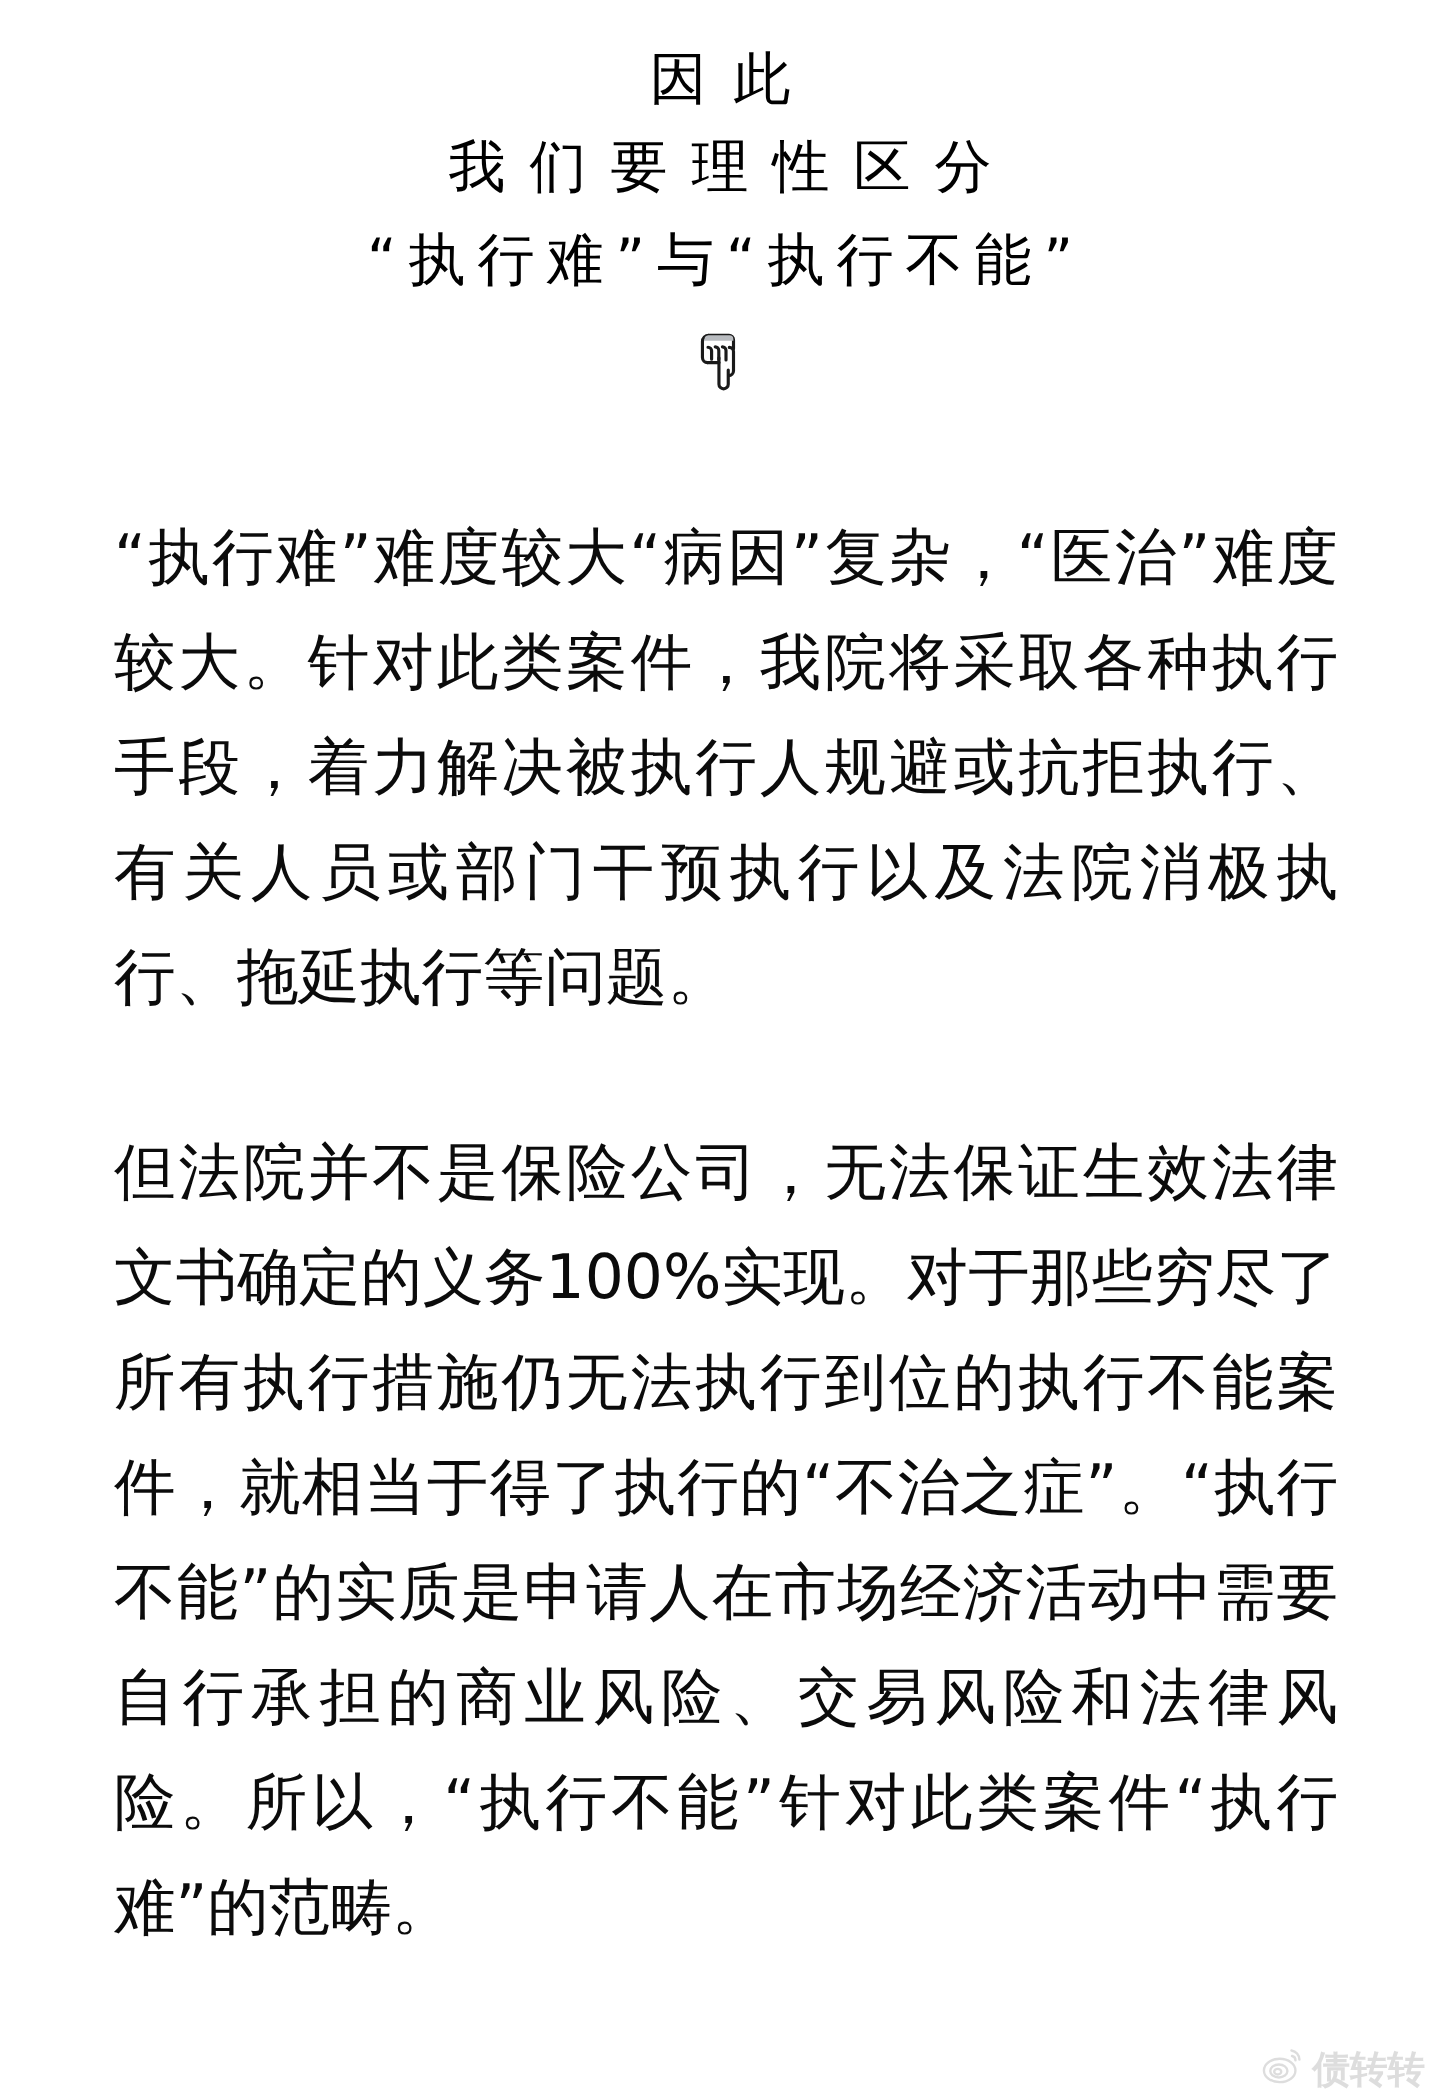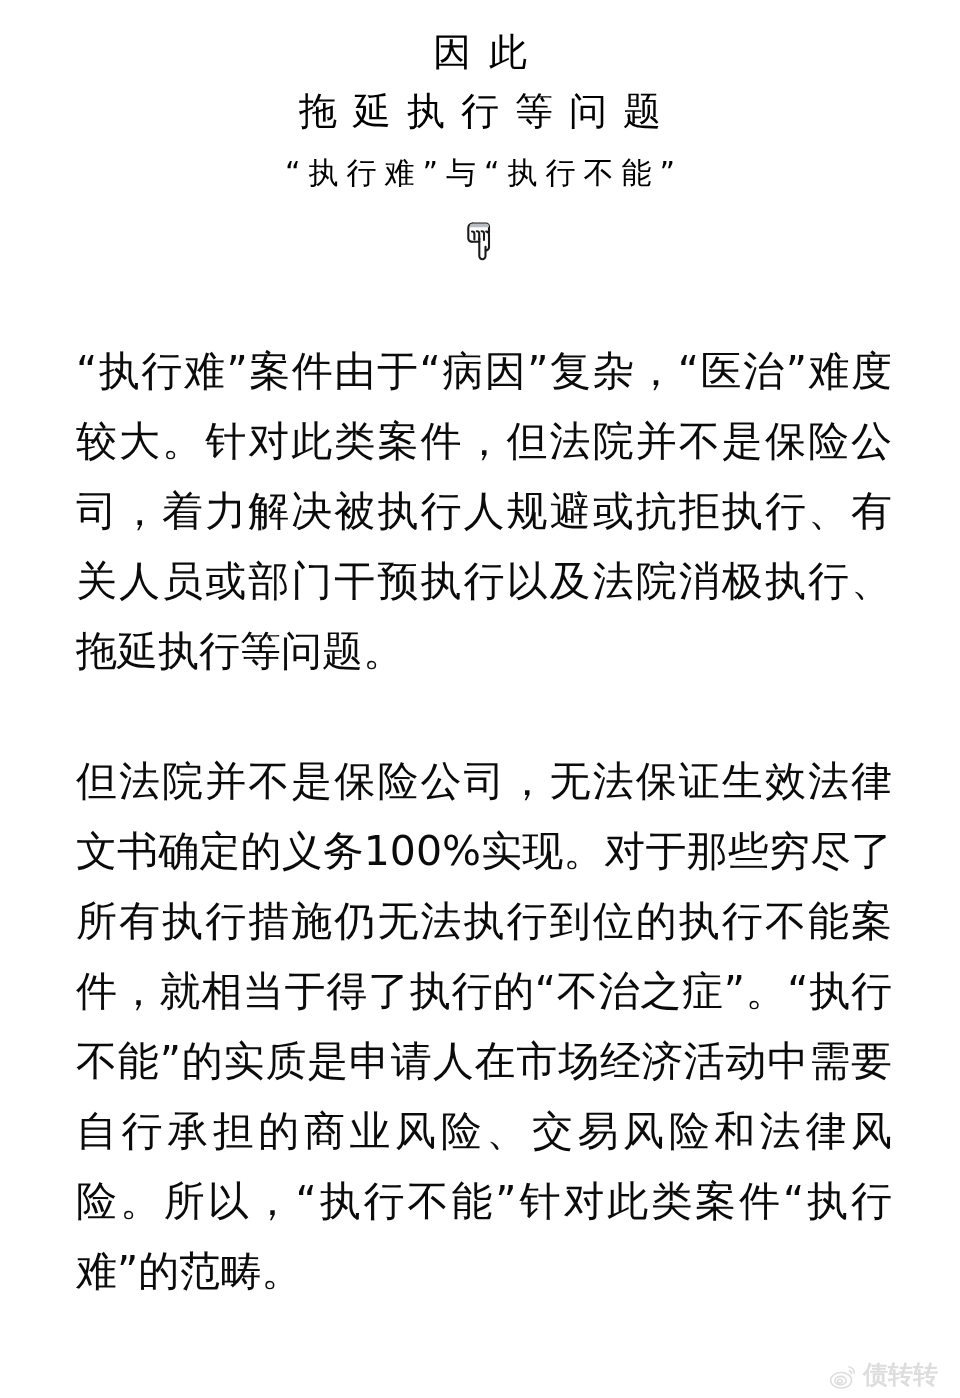--- a/index.html
+++ b/index.html
@@ -41,21 +41,21 @@
     text-indent: 18px;
     line-height: 56px;
   }
   .heading-line.l2 {
     font-size: 38px;
     letter-spacing: 16px;
     text-indent: 16px;
     line-height: 62px;
   }
   .heading-line.l3 {
-    font-size: 30px;
+    font-size: 38px;
     letter-spacing: 8px;
     text-indent: 8px;
     line-height: 62px;
   }
 
   
   .hand-wrap {
     text-align: center;
     margin-top: 14px;
     height: 52px;
@@ -98,24 +98,24 @@
     font-family: "DejaVu Serif", "Liberation Serif", serif;
     font-style: italic;
     font-size: 34px;
     letter-spacing: 2px;
     color: #0a0a0a;
   }
 
   
   .watermark {
     position: absolute;
-    right: 22px;
+    right: 10px;
     bottom: 6px;
     display: flex;
-    align-items: flex-start;
+    align-items: flex-end;
     gap: 5px;
     opacity: 0.95;
   }
   .weibo-logo {
     width: 30px;
     height: 30px;
     display: block;
   }
   .watermark-text {
     font-family: "DejaVu Sans", "Liberation Sans", sans-serif;
@@ -126,21 +126,21 @@
     line-height: 1;
   }
 </style>
 </head>
 <body>
 
 <div class="page">
 
   <div class="heading">
     <div class="heading-line l1">因此</div>
-    <div class="heading-line l2">拖延执行等问题</div>
+    <div class="heading-line l2">我们要理性区分</div>
     <div class="heading-line l3">“执行难”与“执行不能”</div>
   </div>
 
   <div class="hand-wrap">
     <span class="hand-icon">
       <svg width="38" height="48" viewBox="0 0 38 48" xmlns="http://www.w3.org/2000/svg" aria-hidden="true">
         <g fill="#ffffff" stroke="#1a1a1a" stroke-width="2.1" stroke-linejoin="round" stroke-linecap="round">
           <path d="M11.5 5.5 h13.5 a3 3 0 0 1 3 3 v6"></path>
           <path d="M11.5 5.5 a4.2 4.2 0 0 0 -4.2 4.2 v10.6 a3.4 3.4 0 0 0 3.4 3.4"></path>
           <path d="M11 13.5 a2.4 2.4 0 0 1 2.4 2.4 v5.6"></path>
@@ -149,21 +149,21 @@
           <path d="M25.2 13.6 a2.8 2.8 0 0 1 2.8 2.8 v12.8 a3.2 3.2 0 0 1 -3.2 3.2"></path>
           <path d="M18.3 20.5 v17.6 a3.1 3.1 0 0 0 3.1 3.1 a3.1 3.1 0 0 0 3.1 -3.1 v-9.4"></path>
           <path d="M10.7 23.7 h7.6"></path>
         </g>
         <path d="M11.2 5.5 h14.1 a2.6 2.6 0 0 1 2.6 2.6 v1.1 h-19.3 v-0.9 a2.9 2.9 0 0 1 2.6 -2.8 z" fill="#b9bcc0" stroke="none"></path>
       </svg>
     </span>
   </div>
 
   <div class="body-block">
-    <p class="para">“执行难”案件由于“病因”复杂，“医治”难度较大。针对此类案件，但法院并不是保险公司，着力解决被执行人规避或抗拒执行、有关人员或部门干预执行以及法院消极执行、拖延执行等问题。</p>
+    <p class="para">“执行难”难度较大“病因”复杂，“医治”难度较大。针对此类案件，我院将采取各种执行手段，着力解决被执行人规避或抗拒执行、有关人员或部门干预执行以及法院消极执行、拖延执行等问题。</p>
     <p class="para">但法院并不是保险公司，无法保证生效法律文书确定的义务100%实现。对于那些穷尽了所有执行措施仍无法执行到位的执行不能案件，就相当于得了执行的“不治之症”。“执行不能”的实质是申请人在市场经济活动中需要自行承担的商业风险、交易风险和法律风险。所以，“执行不能”针对此类案件“执行难”的范畴。</p>
   </div>
 
 
   <div class="watermark">
     <span>
       <svg class="weibo-logo" viewBox="0 0 32 32" xmlns="http://www.w3.org/2000/svg" aria-hidden="true">
         <g fill="none" stroke="#dcdcdc" stroke-width="1.7">
           <ellipse cx="14" cy="19.5" rx="11.2" ry="8.3"></ellipse>
           <ellipse cx="13.4" cy="19.9" rx="6.1" ry="4.6"></ellipse>

